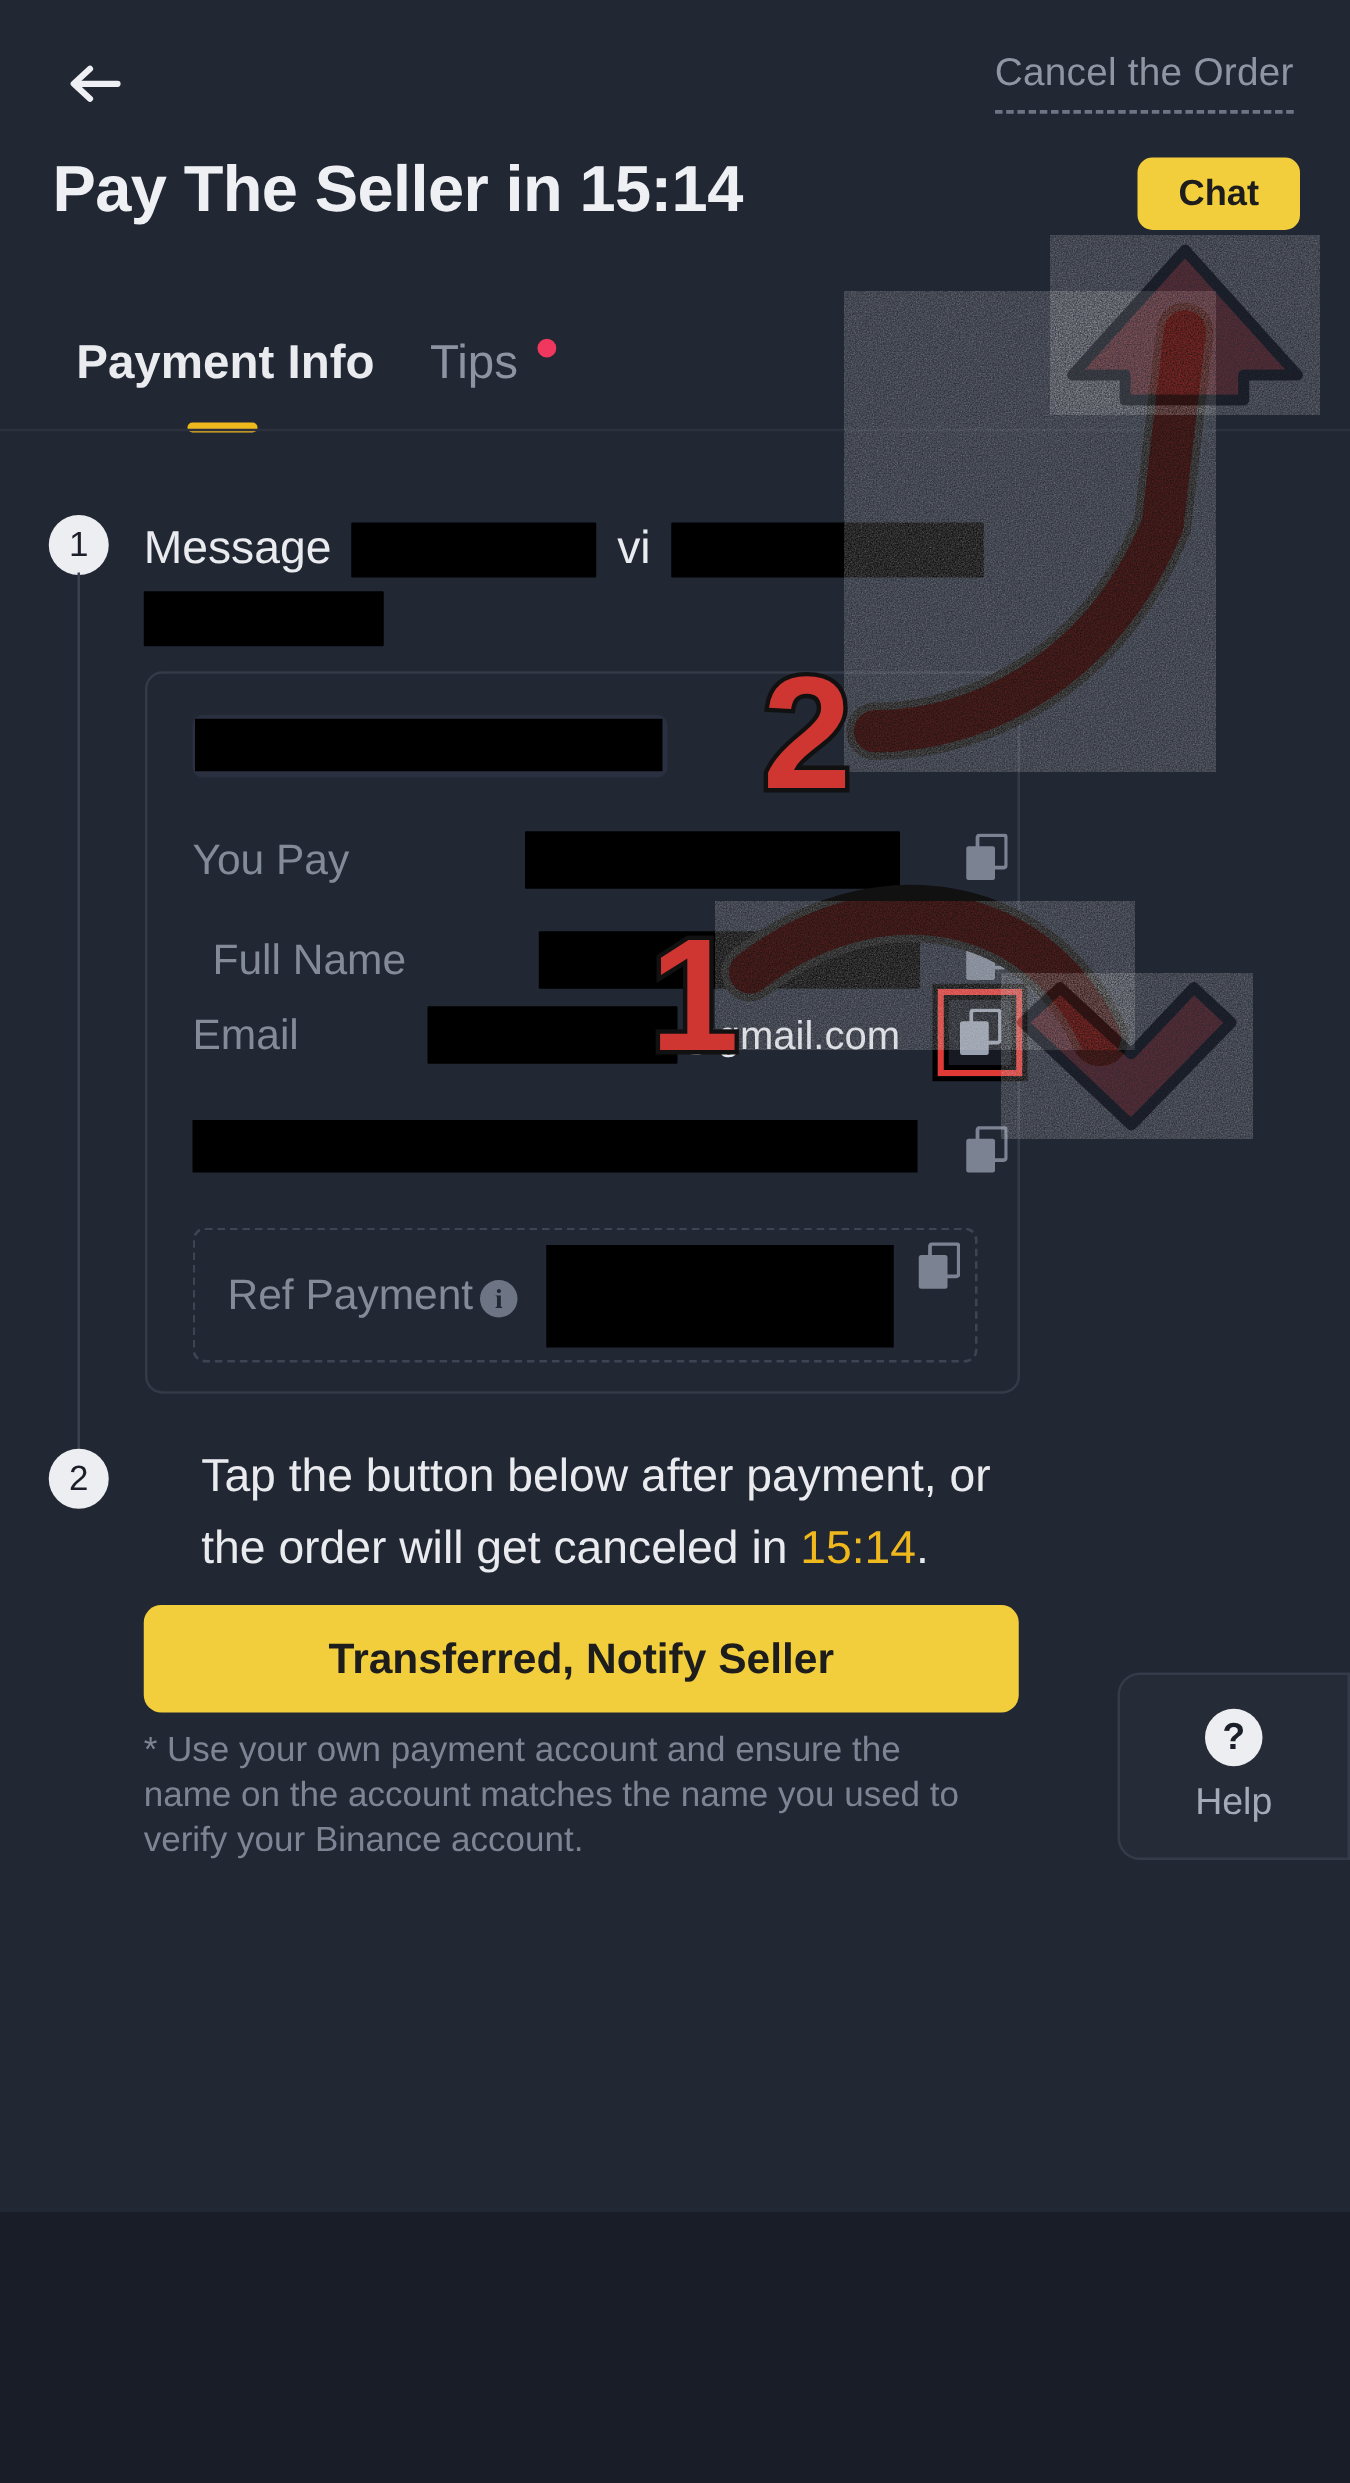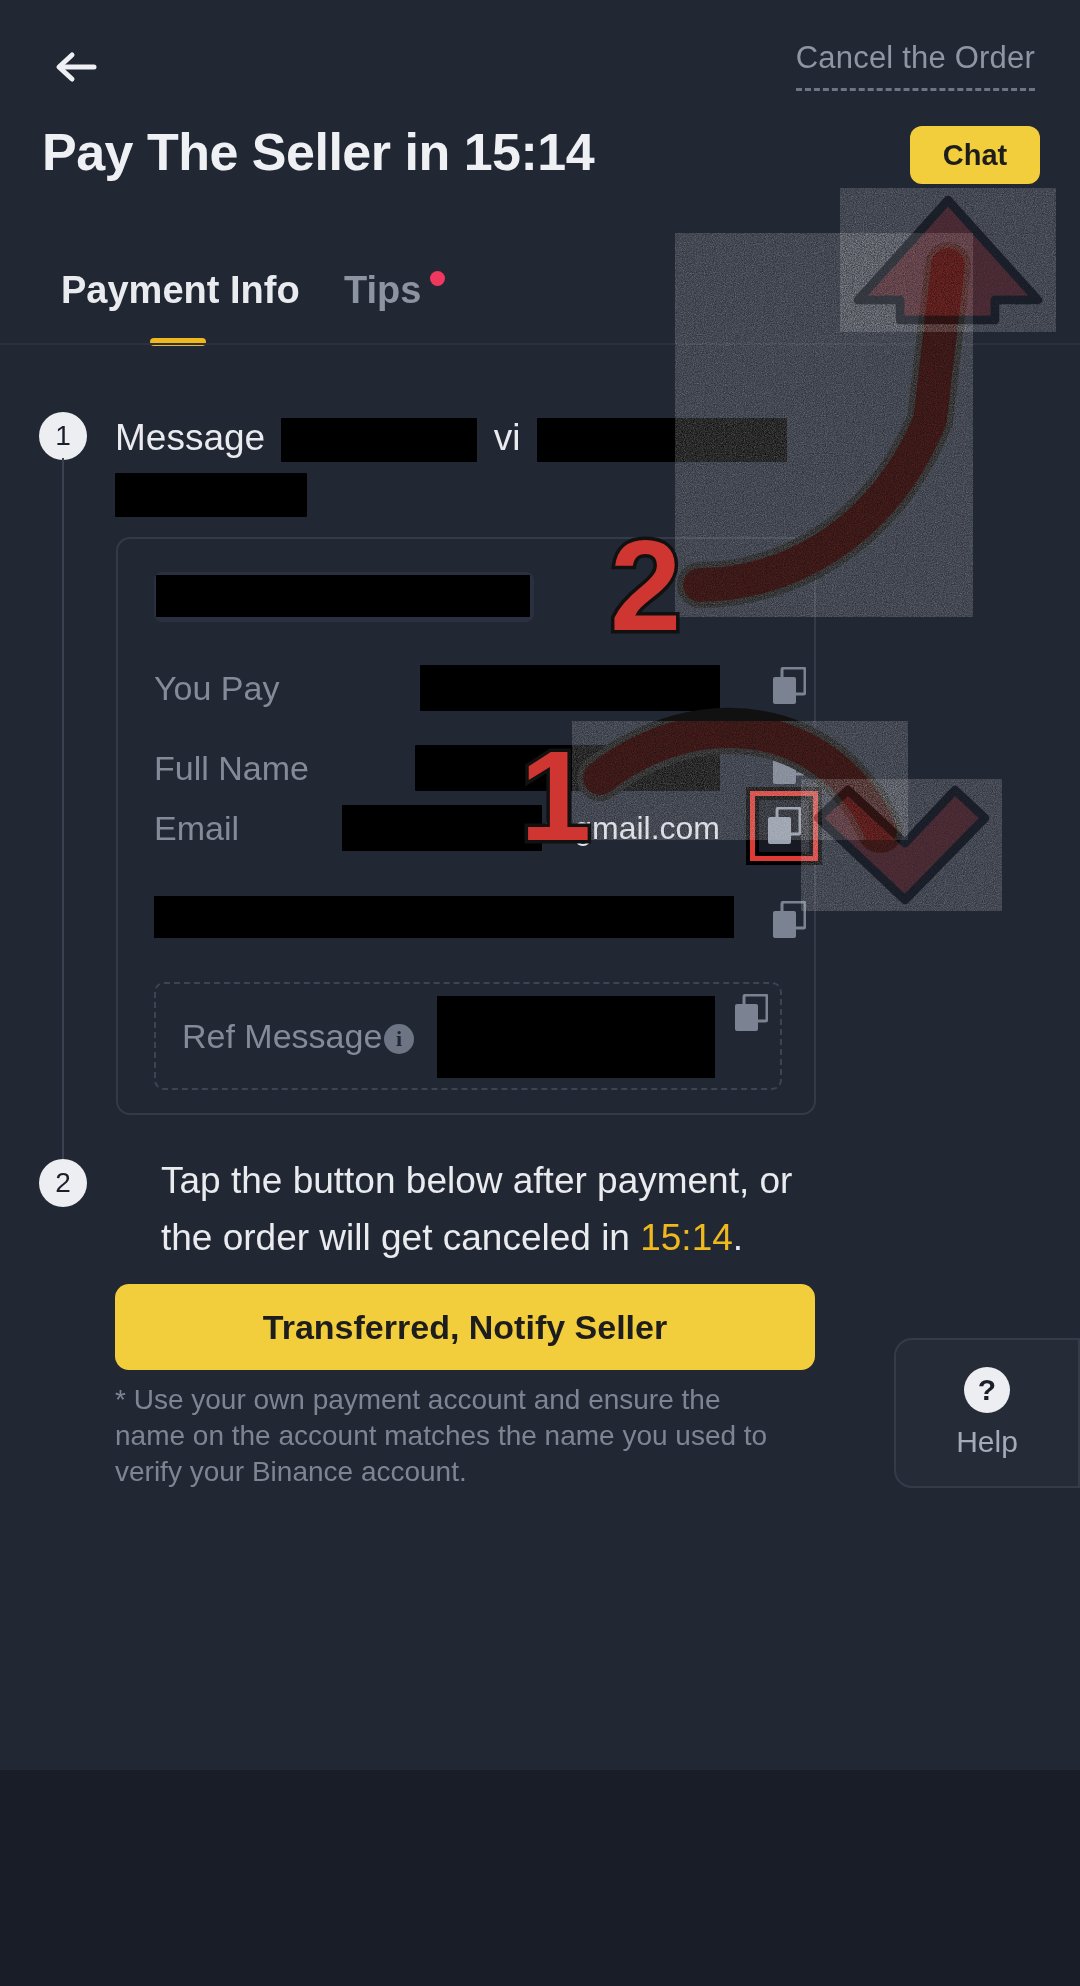--- a/index.html
+++ b/index.html
@@ -63,21 +63,21 @@
   
   #tabs{
     position:absolute; left:0; top:246px; width:1080px; height:96px;margin-top:16px;
   }
   .tab{
     position:absolute; top:0;
     font-size:38px; line-height:56px;
     cursor:pointer; white-space:nowrap;
   }
   #tab-payment-info{ left:61px; color:#e9ebef; font-weight:600; }
-  #tab-tips{ left:344px; color:#8c93a1; font-weight:700; }
+  #tab-tips{ left:344px; color:#8c93a1; font-weight:400; }
   #tips-dot{
     position:absolute; left:430px; top:9px;
     width:15px; height:15px; border-radius:50%;
     background:#f0385e;
   }
   #tab-underline{
     position:absolute; left:150px; top:76px;
     width:56px; height:8px; border-radius:4px;
     background:#efb81c;
   }
@@ -153,21 +153,21 @@
     color:#838b99;
     white-space:nowrap;
   }
   .field-value{
     position:absolute; right:62px; top:0; height:52px;
     display:flex; align-items:center; justify-content:space-between;
   }
   .field-value .redact{ height:46px; }
 
   #row-you-pay{ top:123px; }
-  #row-full-name{ top:203px; }
+  #row-full-name{ top:203px;margin-left:16px; }
   #row-email{ top:263px; }
 
   #redact-you-pay{ width:300px; }
   #redact-full-name{ width:305px; }
   #redact-email{ width:200px; }
 
   #email-domain{
     font-size:32px; color:#e6e8ee; line-height:52px;
   }
 
@@ -392,21 +392,21 @@
       <div id="redact-account"></div>
     </div>
     <div class="copy-icon" id="copy-account">
       <svg width="34" height="38" viewBox="0 0 34 38">
         <rect x="10" y="1" width="23" height="26" rx="2" fill="none" stroke="#7b8393" stroke-width="3"></rect>
         <rect x="1" y="10" width="23" height="27" rx="2" fill="#7b8393"></rect>
       </svg>
     </div>
 
     <div id="ref-message-box">
-      <div id="ref-message-label">Ref Message</div>
+      <div id="ref-message-label">Ref Payment</div>
       <div id="ref-info-icon">i</div>
       <div id="redact-ref"></div>
       <div class="copy-icon" id="copy-ref">
         <svg width="34" height="38" viewBox="0 0 34 38">
           <rect x="10" y="1" width="23" height="26" rx="2" fill="none" stroke="#7b8393" stroke-width="3"></rect>
           <rect x="1" y="10" width="23" height="27" rx="2" fill="#7b8393"></rect>
         </svg>
       </div>
     </div>
   </div>

